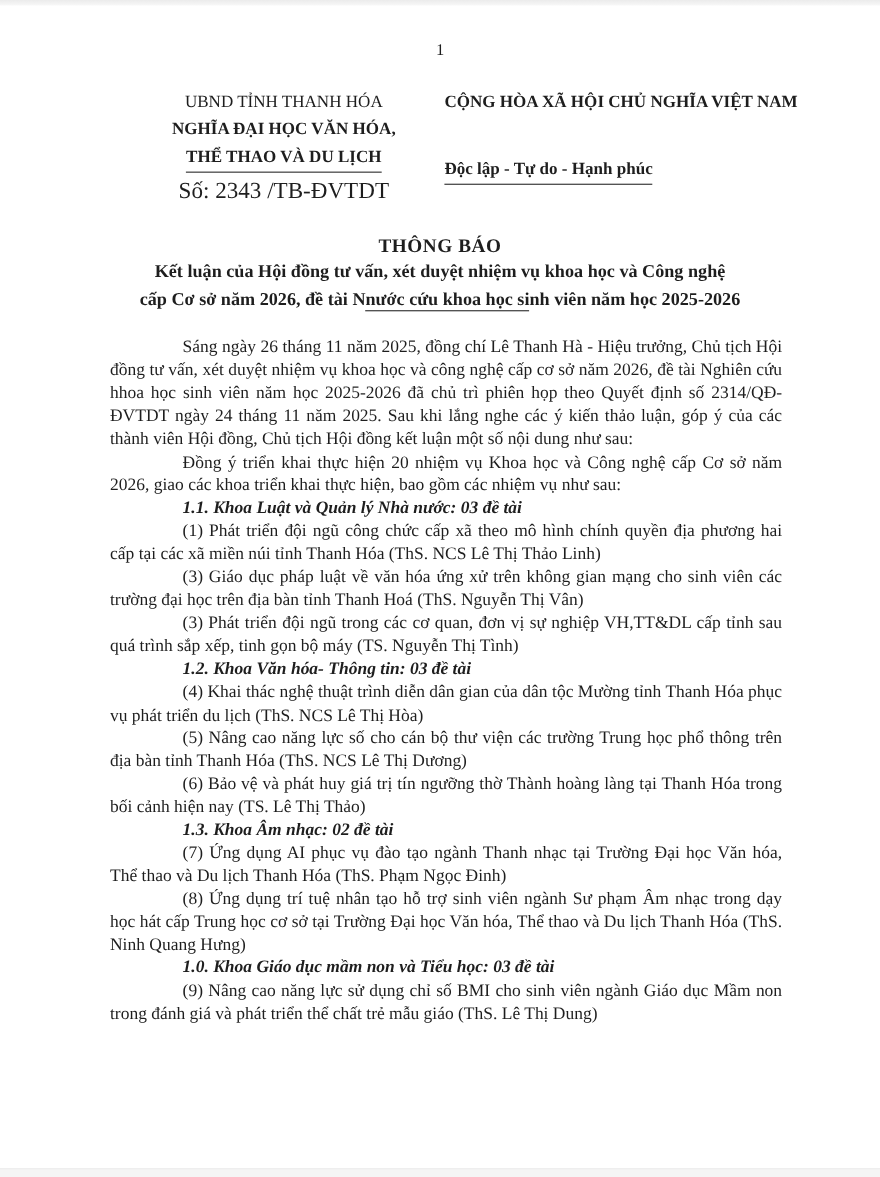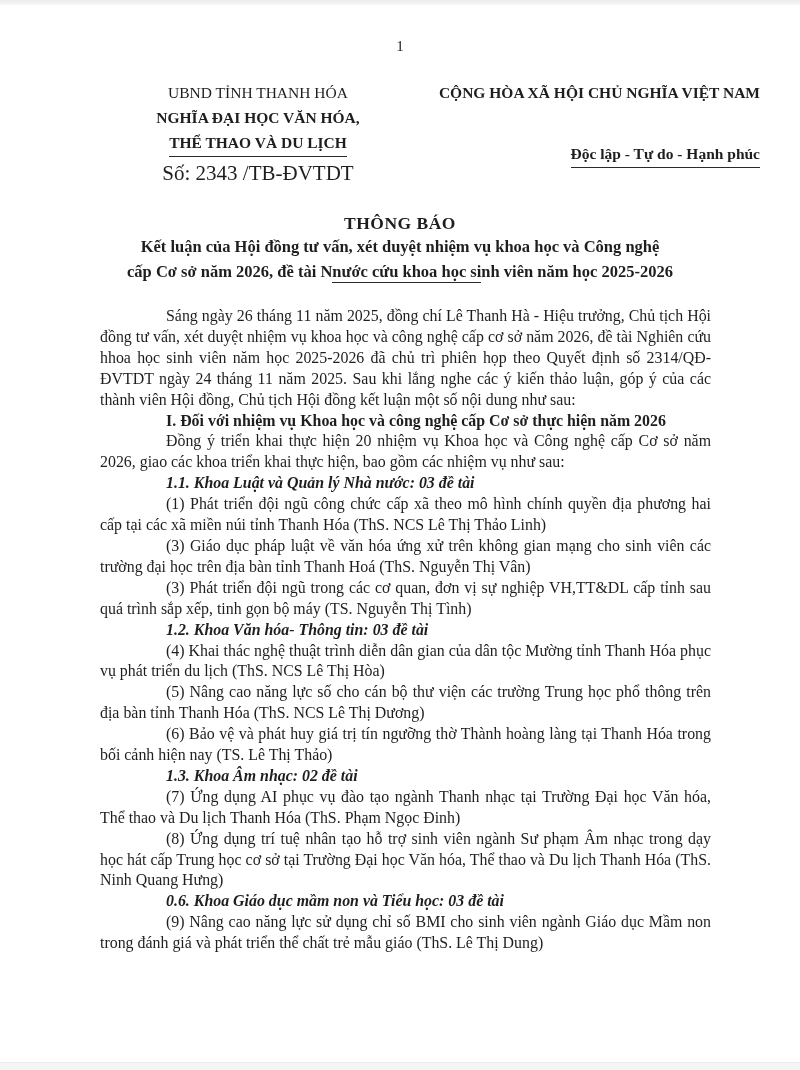--- a/index.html
+++ b/index.html
@@ -28,21 +28,21 @@
   .doc-header {
     position: absolute; top: 80px; left: 0; width: 100%;
     display: flex; box-sizing: border-box;
     padding-left: 112px; padding-right: 40px;
   }
   .header-left {
     width: 292px; text-align: center; font-size: 15.5px; line-height: 25px;
     flex-shrink: 0;
   }
   .header-right {
-    flex: 1; text-align: right; font-size: 15.5px; line-height: 25px;
+    flex: 1; text-align: left; font-size: 15.5px; line-height: 25px;
   }
   .org-line1 { font-weight: normal; }
   .org-line2 { font-weight: bold; }
   .org-line3 { font-weight: bold; }
   .org-line3 .u-wrap {
     display: inline-block; border-bottom: 1.5px solid #2a2a2a; padding-bottom: 1px;
   }
   .doc-number { margin-top: 4px; font-size: 21px; }
   .national-line { font-weight: bold; font-size: 15.5px; }
   .motto-line { font-weight: bold; font-size: 15.5px; }
@@ -98,31 +98,30 @@
   </div>
 
   <div class="title-block">
     <h1 class="notice-title">THÔNG BÁO</h1>
     <div class="notice-subtitle">Kết luận của Hội đồng tư vấn, xét duyệt nhiệm vụ khoa học và Công nghệ</div>
     <div class="notice-subtitle"><span>cấp Cơ sở năm 2026, đề tài N</span><span class="u-part">nước cứu khoa học si</span><span>nh viên năm học 2025-2026</span></div>
   </div>
 
   <div class="doc-body">
       <p class="para normal">Sáng ngày 26 tháng 11 năm 2025, đồng chí Lê Thanh Hà - Hiệu trưởng, Chủ tịch Hội đồng tư vấn, xét duyệt nhiệm vụ khoa học và công nghệ cấp cơ sở năm 2026, đề tài Nghiên cứu hhoa học sinh viên năm học 2025-2026 đã chủ trì phiên họp theo Quyết định số 2314/QĐ-ĐVTDT ngày 24 tháng 11 năm 2025. Sau khi lắng nghe các ý kiến thảo luận, góp ý của các thành viên Hội đồng, Chủ tịch Hội đồng kết luận một số nội dung như sau:</p>
-      <p class="para h-bold">I. Đối với nhiệm vụ Khoa học và công nghệ cấp Cơ sở thực hiện năm 2026</p>
       <p class="para normal">Đồng ý triển khai thực hiện 20 nhiệm vụ Khoa học và Công nghệ cấp Cơ sở năm 2026, giao các khoa triển khai thực hiện, bao gồm các nhiệm vụ như sau:</p>
       <p class="para h-bolditalic">1.1. Khoa Luật và Quản lý Nhà nước: 03 đề tài</p>
       <p class="para normal">(1) Phát triển đội ngũ công chức cấp xã theo mô hình chính quyền địa phương hai cấp tại các xã miền núi tỉnh Thanh Hóa (ThS. NCS Lê Thị Thảo Linh)</p>
       <p class="para normal">(3) Giáo dục pháp luật về văn hóa ứng xử trên không gian mạng cho sinh viên các trường đại học trên địa bàn tỉnh Thanh Hoá (ThS. Nguyễn Thị Vân)</p>
       <p class="para normal">(3) Phát triển đội ngũ trong các cơ quan, đơn vị sự nghiệp VH,TT&amp;DL cấp tỉnh sau quá trình sắp xếp, tinh gọn bộ máy (TS. Nguyễn Thị Tình)</p>
       <p class="para h-bolditalic">1.2. Khoa Văn hóa- Thông tin: 03 đề tài</p>
       <p class="para normal">(4) Khai thác nghệ thuật trình diễn dân gian của dân tộc Mường tỉnh Thanh Hóa phục vụ phát triển du lịch (ThS. NCS Lê Thị Hòa)</p>
       <p class="para normal">(5) Nâng cao năng lực số cho cán bộ thư viện các trường Trung học phổ thông trên địa bàn tỉnh Thanh Hóa (ThS. NCS Lê Thị Dương)</p>
       <p class="para normal">(6) Bảo vệ và phát huy giá trị tín ngưỡng thờ Thành hoàng làng tại Thanh Hóa trong bối cảnh hiện nay (TS. Lê Thị Thảo)</p>
       <p class="para h-bolditalic">1.3. Khoa Âm nhạc: 02 đề tài</p>
       <p class="para normal">(7) Ứng dụng AI phục vụ đào tạo ngành Thanh nhạc tại Trường Đại học Văn hóa, Thể thao và Du lịch Thanh Hóa (ThS. Phạm Ngọc Đinh)</p>
       <p class="para normal">(8) Ứng dụng trí tuệ nhân tạo hỗ trợ sinh viên ngành Sư phạm Âm nhạc trong dạy học hát cấp Trung học cơ sở tại Trường Đại học Văn hóa, Thể thao và Du lịch Thanh Hóa (ThS. Ninh Quang Hưng)</p>
-      <p class="para h-bolditalic">0.6. Khoa Giáo dục mầm non và Tiểu học: 03 đề tài</p>
+      <p class="para h-bolditalic">1.0. Khoa Giáo dục mầm non và Tiểu học: 03 đề tài</p>
       <p class="para normal">(9) Nâng cao năng lực sử dụng chỉ số BMI cho sinh viên ngành Giáo dục Mầm non trong đánh giá và phát triển thể chất trẻ mẫu giáo (ThS. Lê Thị Dung)</p>
     </div>
 
   <div class="edge-strip-bottom"></div>
 </div>
 
 </body></html>

